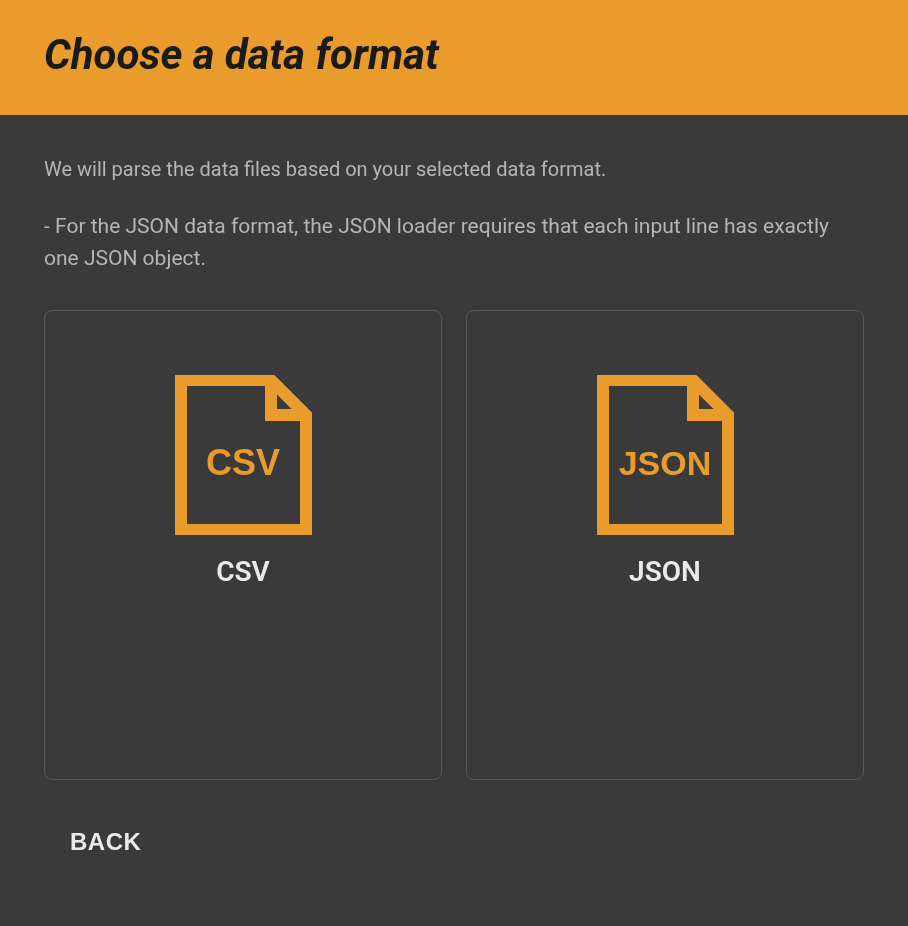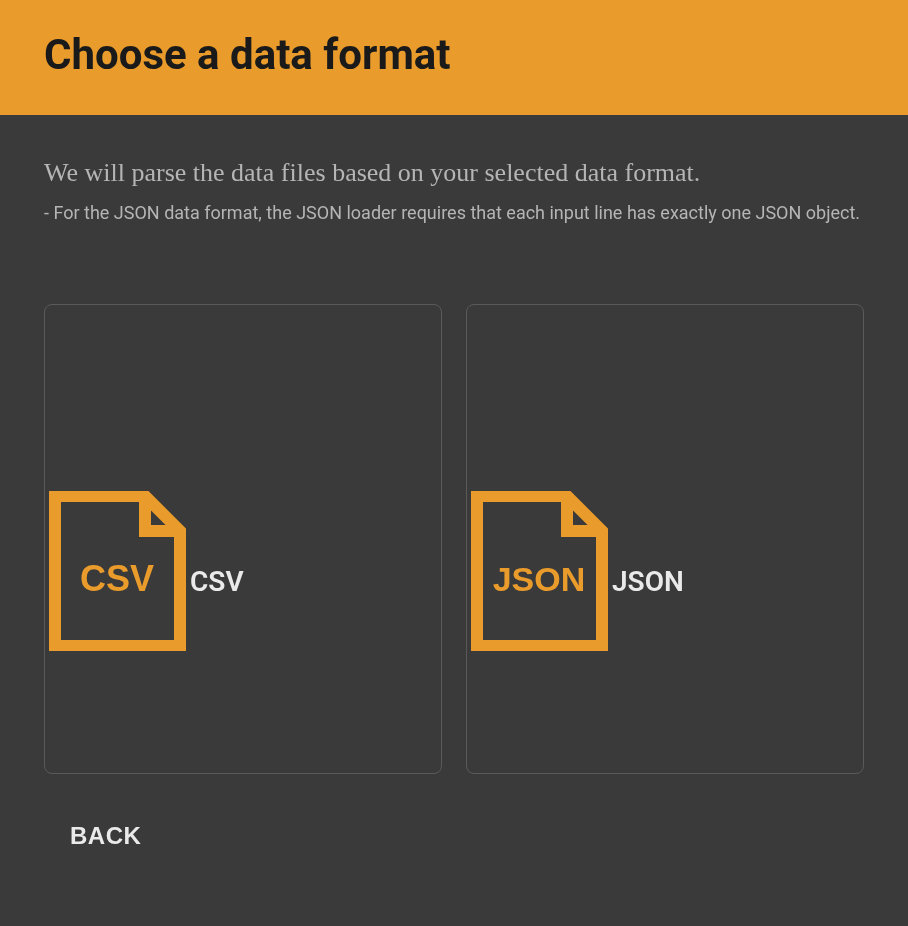--- a/index.html
+++ b/index.html
@@ -10,59 +10,58 @@
     body {
       font-family: -apple-system, BlinkMacSystemFont, "Segoe UI", Roboto, Helvetica, Arial, sans-serif;
       background: #3a3a3a;
       width: 908px;
       height: 926px;
       overflow: hidden;
     }
     .header {
       background: #e99b2b;
       padding: 30px 44px 36px 44px;
+      font-style: italic;
     }
     .header h1 {
       color: #1a1a1a;
       font-size: 42px;
       font-weight: 700;
     }
     .content {
       padding: 40px 44px 0 44px;
     }
     .description {
       color: #b5b5b5;
-      font-size: 26px;
+      font-size: 20px;
       line-height: 1.4;
-      margin-bottom: 8px;
-      font-family: Liberation Serif, serif;
+      margin-bottom: 28px;
     }
     .note {
       color: #b5b5b5;
-      font-size: 18px;
+      font-size: 21px;
       line-height: 1.5;
       margin-bottom: 36px;
     }
     .options {
       display: flex;
       gap: 24px;
     }
     .option-card {
       flex: 1;
       border: 1px solid #5a5a5a;
       border-radius: 8px;
       height: 470px;
       display: flex;
-      flex-direction: row;
+      flex-direction: column;
       align-items: center;
       justify-content: flex-start;
-      padding-top: 84px;
+      padding-top: 64px;
       cursor: pointer;
       background: transparent;
-      margin-top: 42px;
     }
     .file-icon {
       width: 145px;
       height: 160px;
       margin-bottom: 20px;
     }
     .option-label {
       color: #eaeaea;
       font-size: 28px;
       font-weight: 600;

